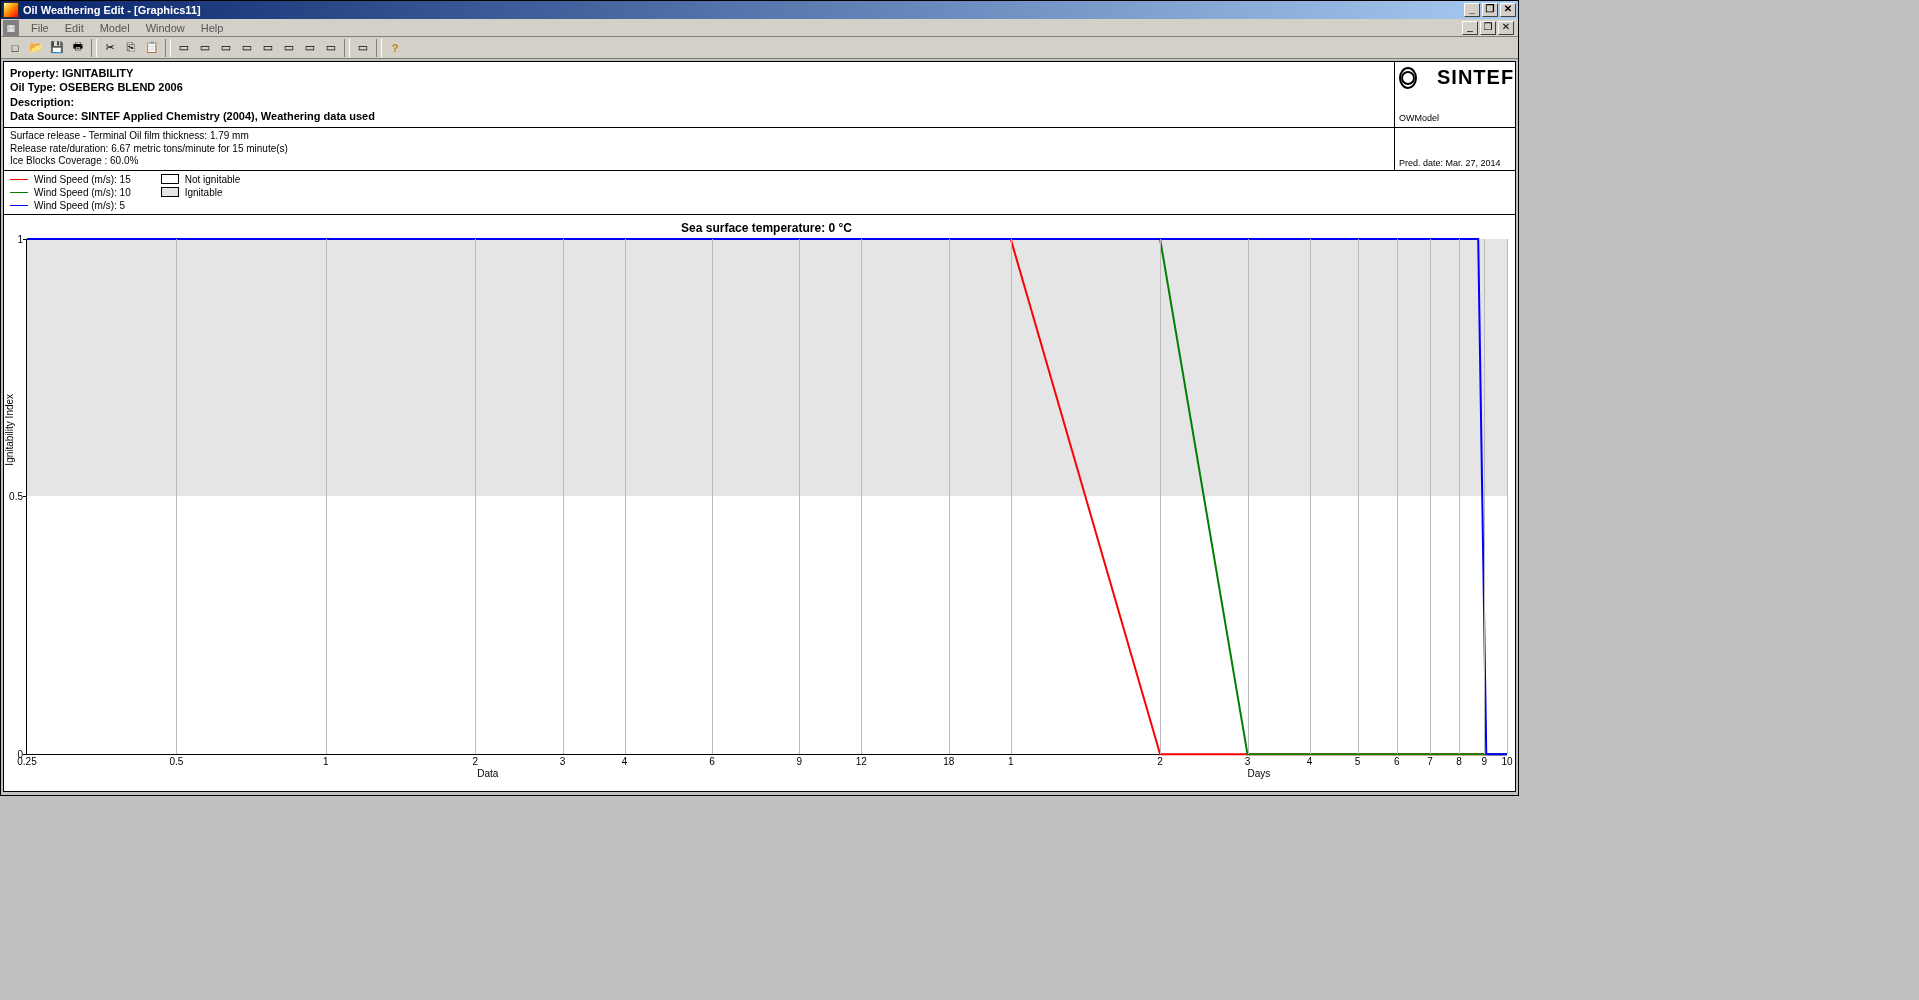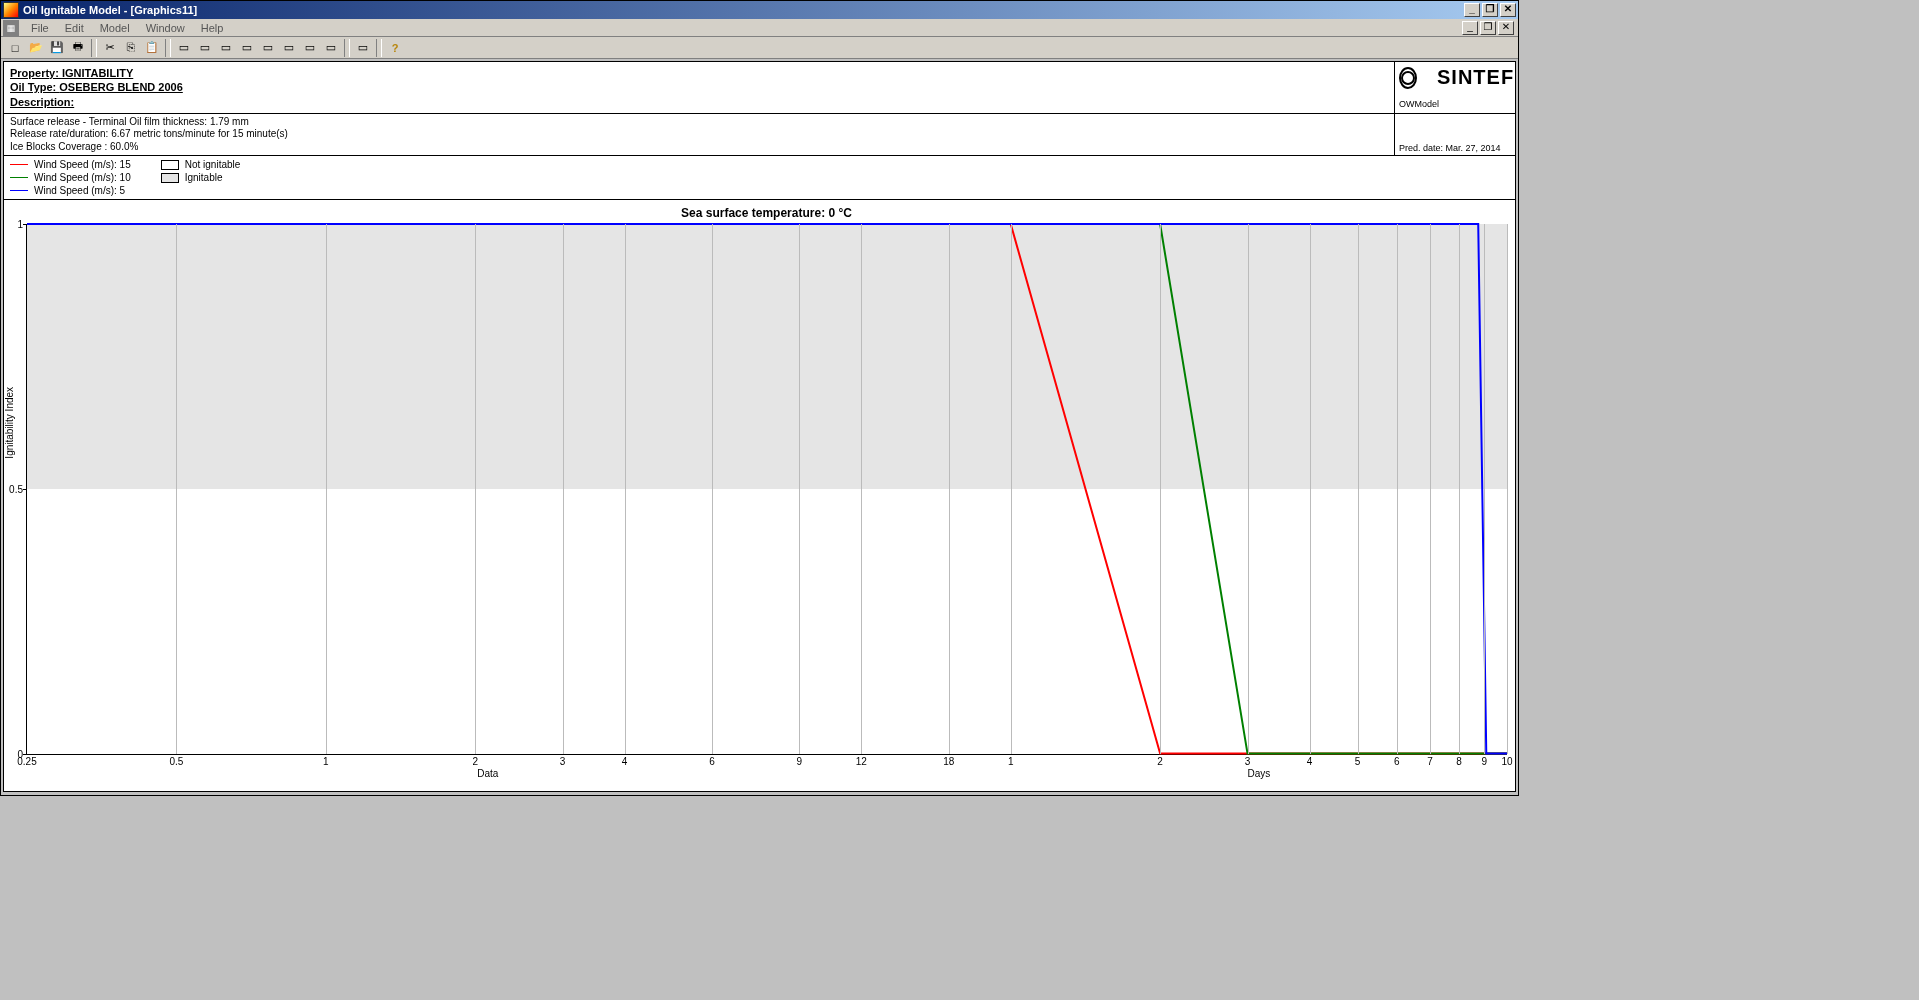--- a/index.html
+++ b/index.html
@@ -102,21 +102,20 @@
     display: flex;
     border-bottom: 1px solid black;
   }
   .info-main {
     flex: 1;
     padding: 4px 6px;
     font-size: 11px;
     font-weight: bold;
     line-height: 1.3;
     border-right: 1px solid black;
-    text-decoration: underline;
   }
   .info-side {
     width: 120px;
     padding: 4px 4px;
     font-size: 9px;
     text-align: left;
     display:flex;
     flex-direction:column;
     justify-content:space-between;
   }
@@ -206,21 +205,21 @@
   svg.lines {
     position:absolute; left:0; top:0; width:100%; height:100%;
     overflow:visible;
   }
 </style>
 </head>
 <body>
 
 <div class="titlebar">
   <div class="icon"></div>
-  <div class="title">Oil Ignitable Model - [Graphics11]</div>
+  <div class="title">Oil Weathering Edit - [Graphics11]</div>
   <div class="win-btns">
     <div class="win-btn">_</div>
     <div class="win-btn">❐</div>
     <div class="win-btn">✕</div>
   </div>
 </div>
 
 <div class="menubar">
   <div class="app-icon">▦</div>
   <div class="menu-item">File</div>
@@ -293,20 +292,21 @@
     </div>
 </div>
 
 <div class="content">
 
   <div class="info-row">
     <div class="info-main">
       <div><span>Property: </span><span>IGNITABILITY</span></div>
       <div><span>Oil Type: </span><span>OSEBERG BLEND 2006</span></div>
       <div><span>Description:</span></div>
+      <div><span>Data Source: </span><span>SINTEF Applied Chemistry (2004), Weathering data used</span></div>
     </div>
     <div class="info-side">
       <div class="sintef">
         <span class="sintef-logo"></span>
         <span>SINTEF</span>
       </div>
       <div>OWModel</div>
     </div>
   </div>
 

